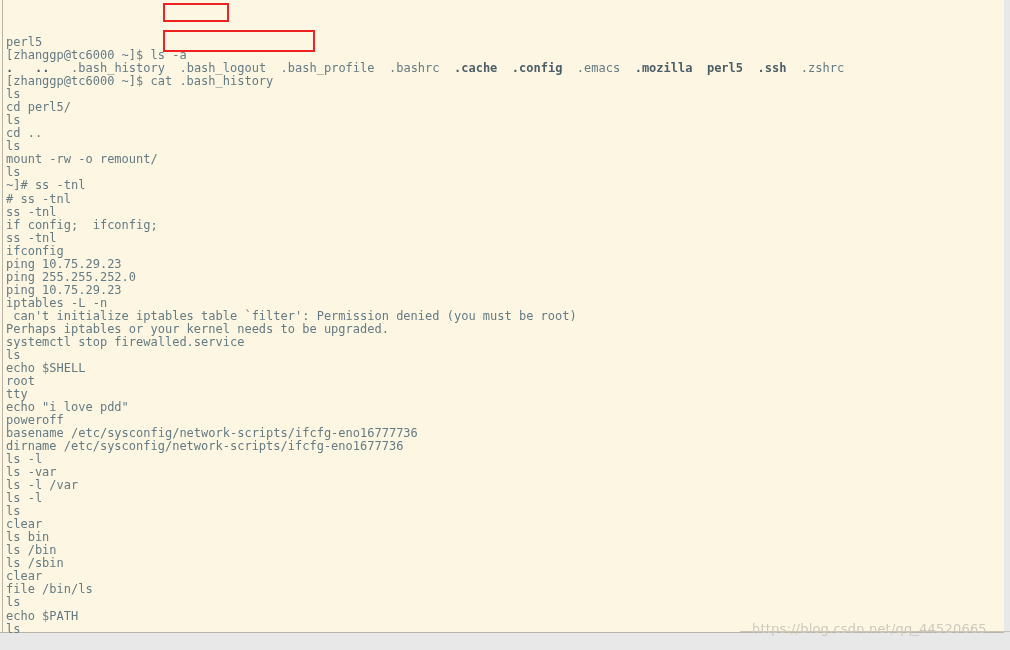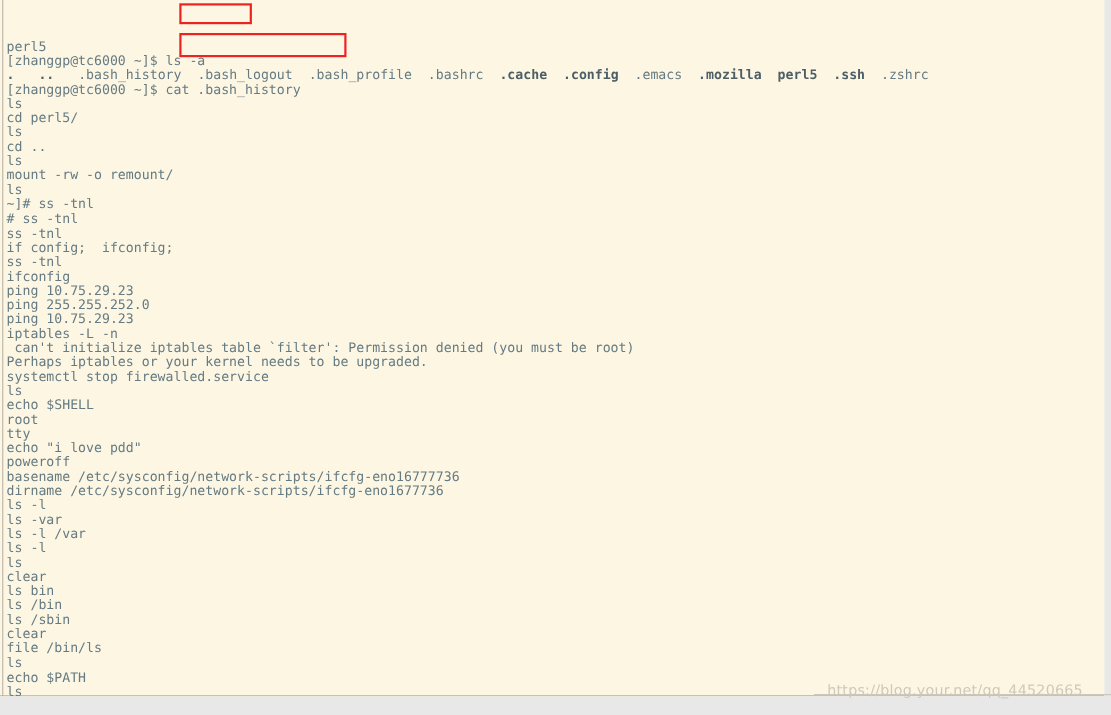--- a/index.html
+++ b/index.html
@@ -131,15 +131,15 @@
 
     <div id="screen">
       
     <div class="ln">perl5</div><div class="ln">[zhanggp@tc6000 ~]$ ls -a</div><div class="ln"><span class="dir">.</span><span>   </span><span class="dir">..</span><span>   </span><span>.bash_history</span><span>  </span><span>.bash_logout</span><span>  </span><span>.bash_profile</span><span>  </span><span>.bashrc</span><span>  </span><span class="dir">.cache</span><span>  </span><span class="dir">.config</span><span>  </span><span>.emacs</span><span>  </span><span class="dir">.mozilla</span><span>  </span><span class="dir">perl5</span><span>  </span><span class="dir">.ssh</span><span>  </span><span>.zshrc</span></div><div class="ln">[zhanggp@tc6000 ~]$ cat .bash_history</div><div class="ln">ls</div><div class="ln">cd perl5/</div><div class="ln">ls</div><div class="ln">cd ..</div><div class="ln">ls</div><div class="ln">mount -rw -o remount/</div><div class="ln">ls</div><div class="ln">~]# ss -tnl</div><div class="ln"># ss -tnl</div><div class="ln">ss -tnl</div><div class="ln">if config;  ifconfig;</div><div class="ln">ss -tnl</div><div class="ln">ifconfig</div><div class="ln">ping 10.75.29.23</div><div class="ln">ping 255.255.252.0</div><div class="ln">ping 10.75.29.23</div><div class="ln">iptables -L -n</div><div class="ln"> can't initialize iptables table `filter': Permission denied (you must be root)</div><div class="ln">Perhaps iptables or your kernel needs to be upgraded.</div><div class="ln">systemctl stop firewalled.service</div><div class="ln">ls</div><div class="ln">echo $SHELL</div><div class="ln">root</div><div class="ln">tty</div><div class="ln">echo "i love pdd"</div><div class="ln">poweroff</div><div class="ln">basename /etc/sysconfig/network-scripts/ifcfg-eno16777736</div><div class="ln">dirname /etc/sysconfig/network-scripts/ifcfg-eno1677736</div><div class="ln">ls -l</div><div class="ln">ls -var</div><div class="ln">ls -l /var</div><div class="ln">ls -l</div><div class="ln">ls</div><div class="ln">clear</div><div class="ln">ls bin</div><div class="ln">ls /bin</div><div class="ln">ls /sbin</div><div class="ln">clear</div><div class="ln">file /bin/ls</div><div class="ln">ls</div><div class="ln">echo $PATH</div><div class="ln">ls</div></div>
 
     <div class="hl-box" id="hl-ls-a"></div>
     <div class="hl-box" id="hl-cat-hist"></div>
   </div>
 
   <div id="watermark-rule"></div>
-  <div id="watermark">https://blog.your.net/qq_44520665</div>
+  <div id="watermark">https://blog.csdn.net/qq_44520665</div>
 
 </div>
 
 </body></html>

